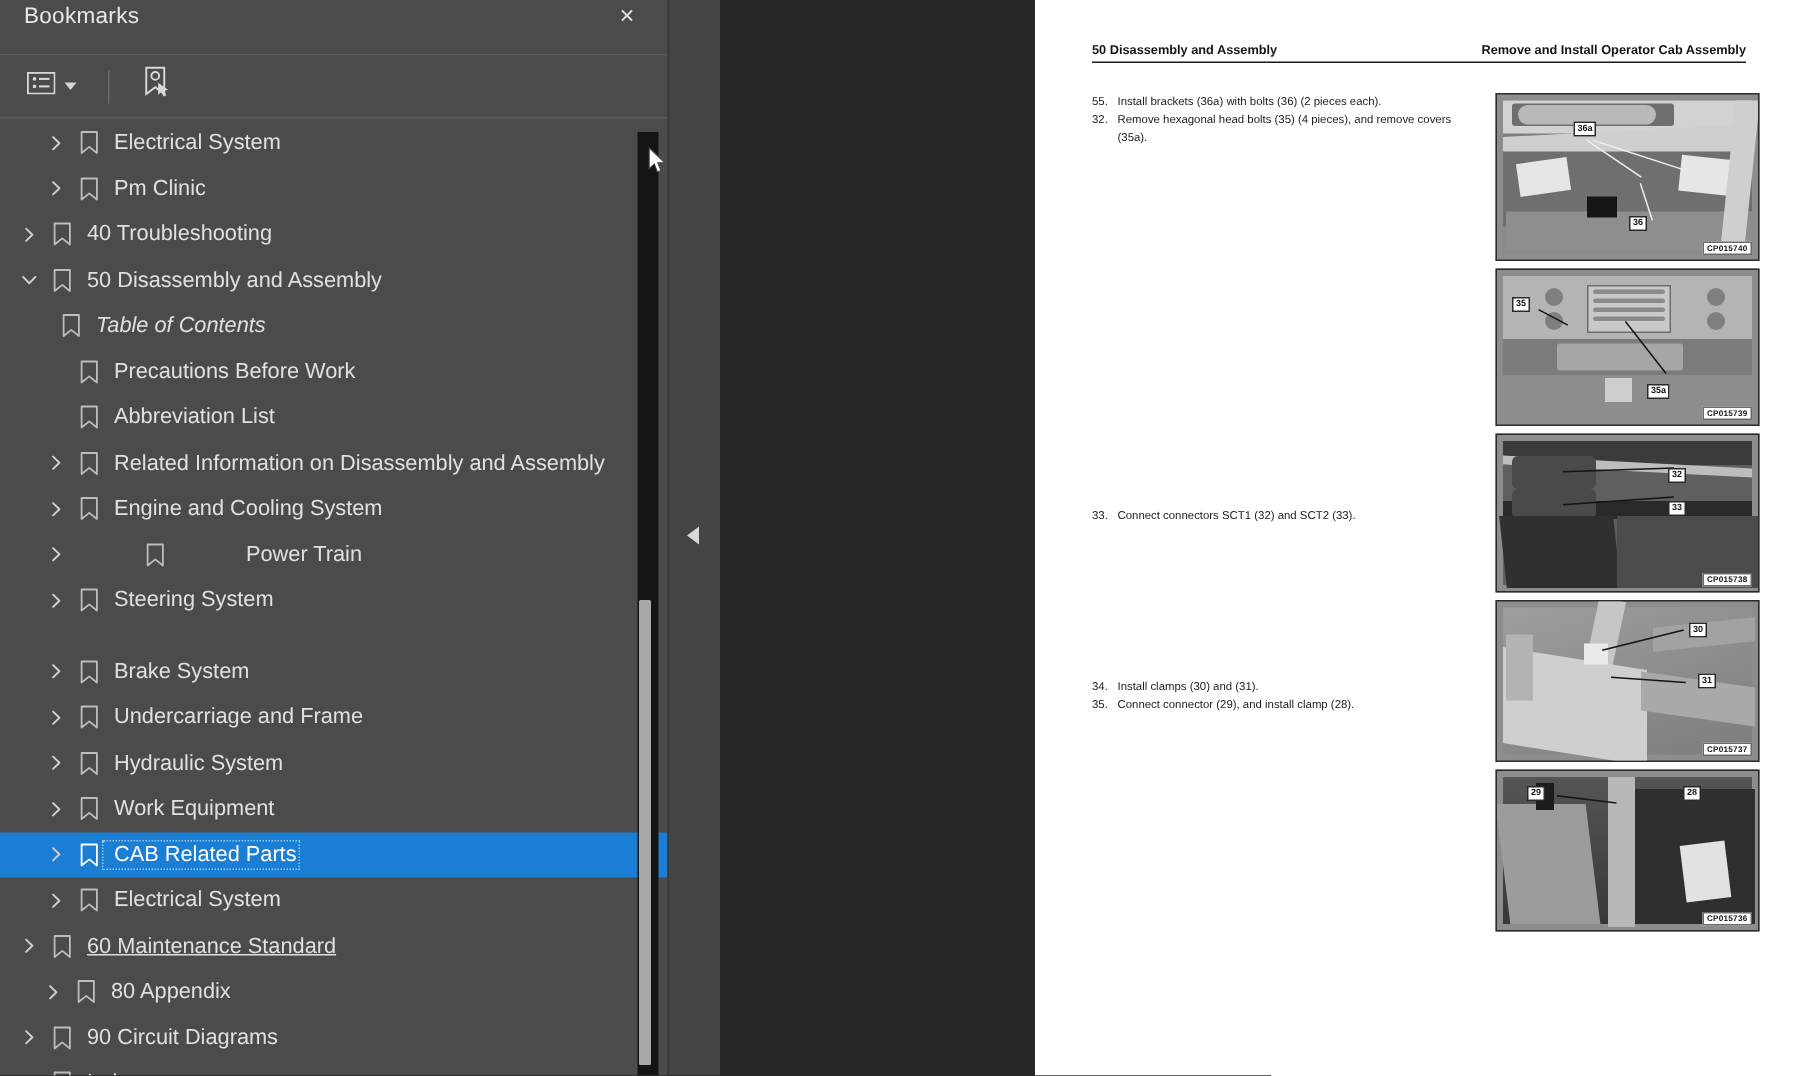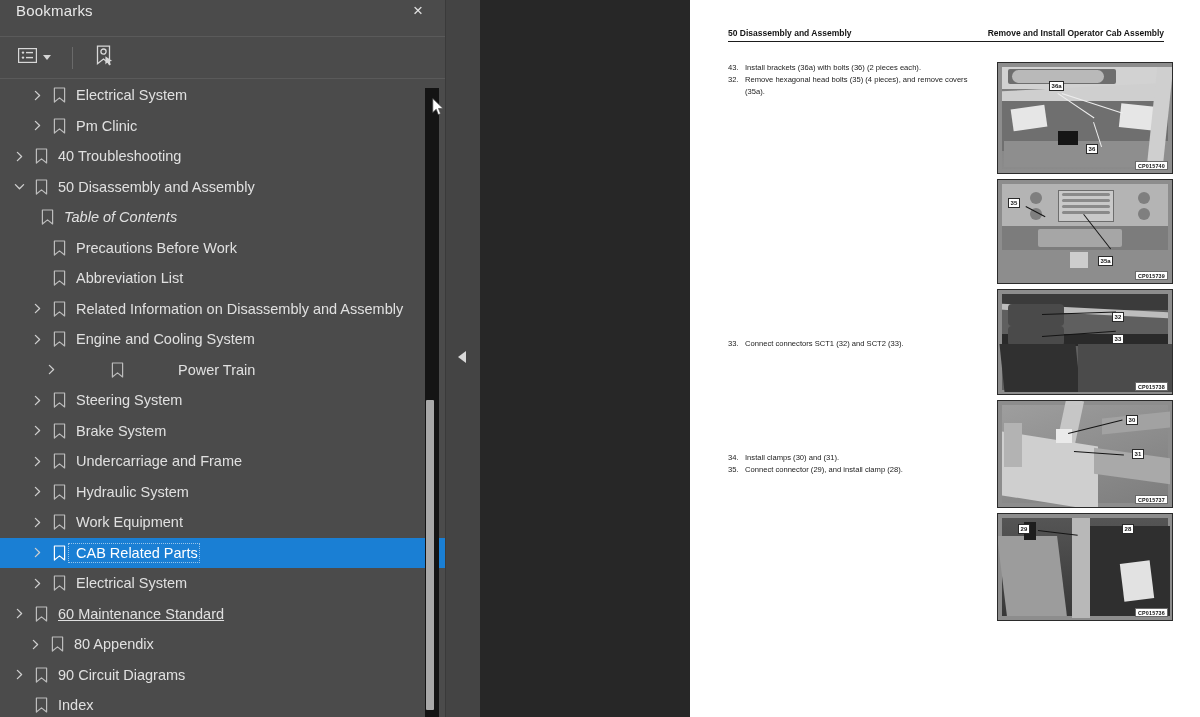--- a/index.html
+++ b/index.html
@@ -314,21 +314,21 @@
               <path d="M3.4 1.4 L7.6 5.5 L3.4 9.6" fill="none" stroke="#cfcfcf" stroke-width="1.3" stroke-linecap="round" stroke-linejoin="round"></path>
             </svg>
           </span>
           <span class="bm-ico">
             <svg width="13" height="16" viewBox="0 0 13 16">
               <path d="M1.4 1 h10.2 v14 l-5.1 -4.1 l-5.1 4.1 z" fill="none" stroke="#bdbdbd" stroke-width="1.2" stroke-linejoin="round"></path>
             </svg>
           </span>
           <span class="bm-label">Engine and Cooling System</span>
         </div>
-        <div class="bm-row" style="padding-left: 40px; gap: 44px;">
+        <div class="bm-row" style="padding-left: 26px; gap: 44px;">
           <span class="tw">
             <svg width="11" height="11" viewBox="0 0 11 11">
               <path d="M3.4 1.4 L7.6 5.5 L3.4 9.6" fill="none" stroke="#cfcfcf" stroke-width="1.3" stroke-linecap="round" stroke-linejoin="round"></path>
             </svg>
           </span>
           <span class="bm-ico">
             <svg width="13" height="16" viewBox="0 0 13 16">
               <path d="M1.4 1 h10.2 v14 l-5.1 -4.1 l-5.1 4.1 z" fill="none" stroke="#bdbdbd" stroke-width="1.2" stroke-linejoin="round"></path>
             </svg>
           </span>
@@ -340,21 +340,21 @@
               <path d="M3.4 1.4 L7.6 5.5 L3.4 9.6" fill="none" stroke="#cfcfcf" stroke-width="1.3" stroke-linecap="round" stroke-linejoin="round"></path>
             </svg>
           </span>
           <span class="bm-ico">
             <svg width="13" height="16" viewBox="0 0 13 16">
               <path d="M1.4 1 h10.2 v14 l-5.1 -4.1 l-5.1 4.1 z" fill="none" stroke="#bdbdbd" stroke-width="1.2" stroke-linejoin="round"></path>
             </svg>
           </span>
           <span class="bm-label">Steering System</span>
         </div>
-        <div class="bm-row" style="padding-left: 26px;">
+        <div class="bm-row" style="padding-left: 26px; margin-top: 17px;">
           <span class="tw">
             <svg width="11" height="11" viewBox="0 0 11 11">
               <path d="M3.4 1.4 L7.6 5.5 L3.4 9.6" fill="none" stroke="#cfcfcf" stroke-width="1.3" stroke-linecap="round" stroke-linejoin="round"></path>
             </svg>
           </span>
           <span class="bm-ico">
             <svg width="13" height="16" viewBox="0 0 13 16">
               <path d="M1.4 1 h10.2 v14 l-5.1 -4.1 l-5.1 4.1 z" fill="none" stroke="#bdbdbd" stroke-width="1.2" stroke-linejoin="round"></path>
             </svg>
           </span>
@@ -499,21 +499,21 @@
         <span>50 Disassembly and Assembly</span>
         <span>Remove and Install Operator Cab Assembly</span>
       </div>
 
       <div class="doc-body">
 
         <div class="steps-col">
 
           <div class="step-group" style="top:0px">
             <div class="step">
-              <span class="step-num">43.</span>
+              <span class="step-num">55.</span>
               <span class="step-txt">Install brackets (36a) with bolts (36) (2 pieces each).</span>
             </div>
             <div class="step">
               <span class="step-num">32.</span>
               <span class="step-txt">Remove hexagonal head bolts (35) (4 pieces), and remove covers (35a).</span>
             </div>
           </div>
 
           <div class="step-group" style="top:276px">
             <div class="step">

